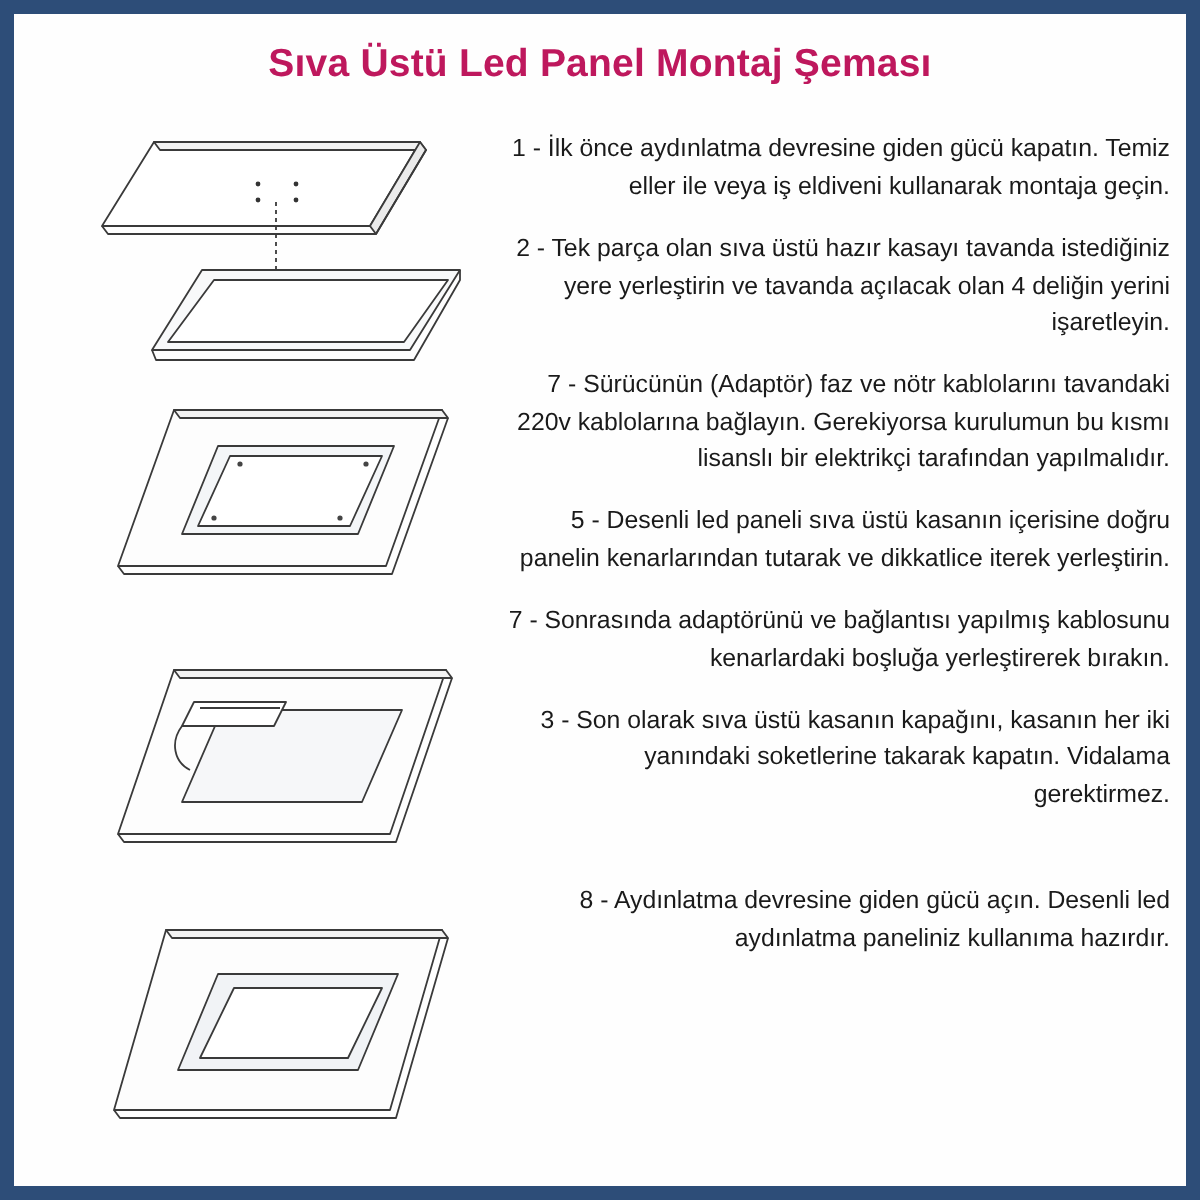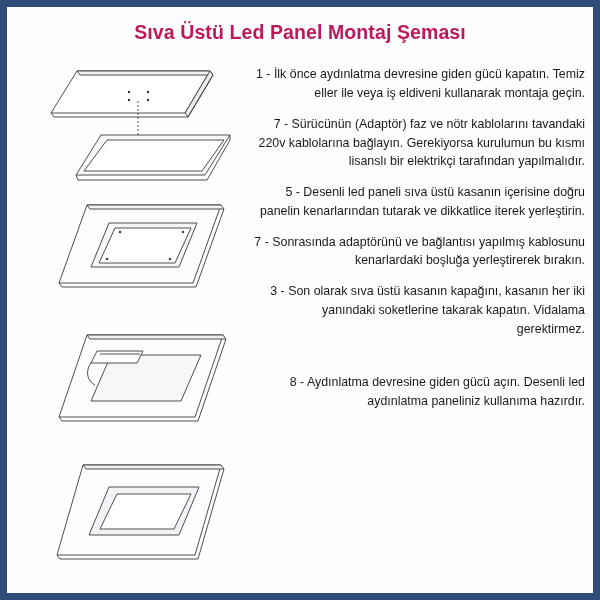--- a/index.html
+++ b/index.html
@@ -151,20 +151,21 @@
             <polygon points="84,36 174,36 154,84 64,84" fill="#f1f3f6"></polygon>
             <polygon points="92,43 166,43 149,78 75,78" fill="#ffffff"></polygon>
           </g>
         </svg>
       </div>
 
     </div>
 
     <div class="steps">
       <p class="step">1 -  İlk önce aydınlatma devresine giden gücü kapatın. Temiz eller ile veya iş eldiveni kullanarak montaja geçin.</p>
+      <p class="step">2 -  Tek parça olan sıva üstü hazır kasayı tavanda istediğiniz yere yerleştirin ve tavanda açılacak olan 4 deliğin yerini işaretleyin.</p>
       <p class="step">7 - Sürücünün (Adaptör) faz ve nötr kablolarını tavandaki 220v kablolarına bağlayın. Gerekiyorsa kurulumun bu kısmı lisanslı bir elektrikçi tarafından yapılmalıdır.</p>
       <p class="step">5 - Desenli led paneli sıva üstü kasanın içerisine doğru panelin kenarlarından tutarak ve dikkatlice iterek yerleştirin.</p>
       <p class="step">7 - Sonrasında adaptörünü ve bağlantısı yapılmış kablosunu kenarlardaki boşluğa yerleştirerek bırakın.</p>
       <p class="step">3 - Son olarak sıva üstü kasanın kapağını, kasanın her iki yanındaki soketlerine takarak kapatın. Vidalama gerektirmez.</p>
       <p class="step">8 - Aydınlatma devresine giden gücü açın. Desenli led aydınlatma paneliniz kullanıma hazırdır.</p>
     </div>
 
   </div>
 </div>
 

